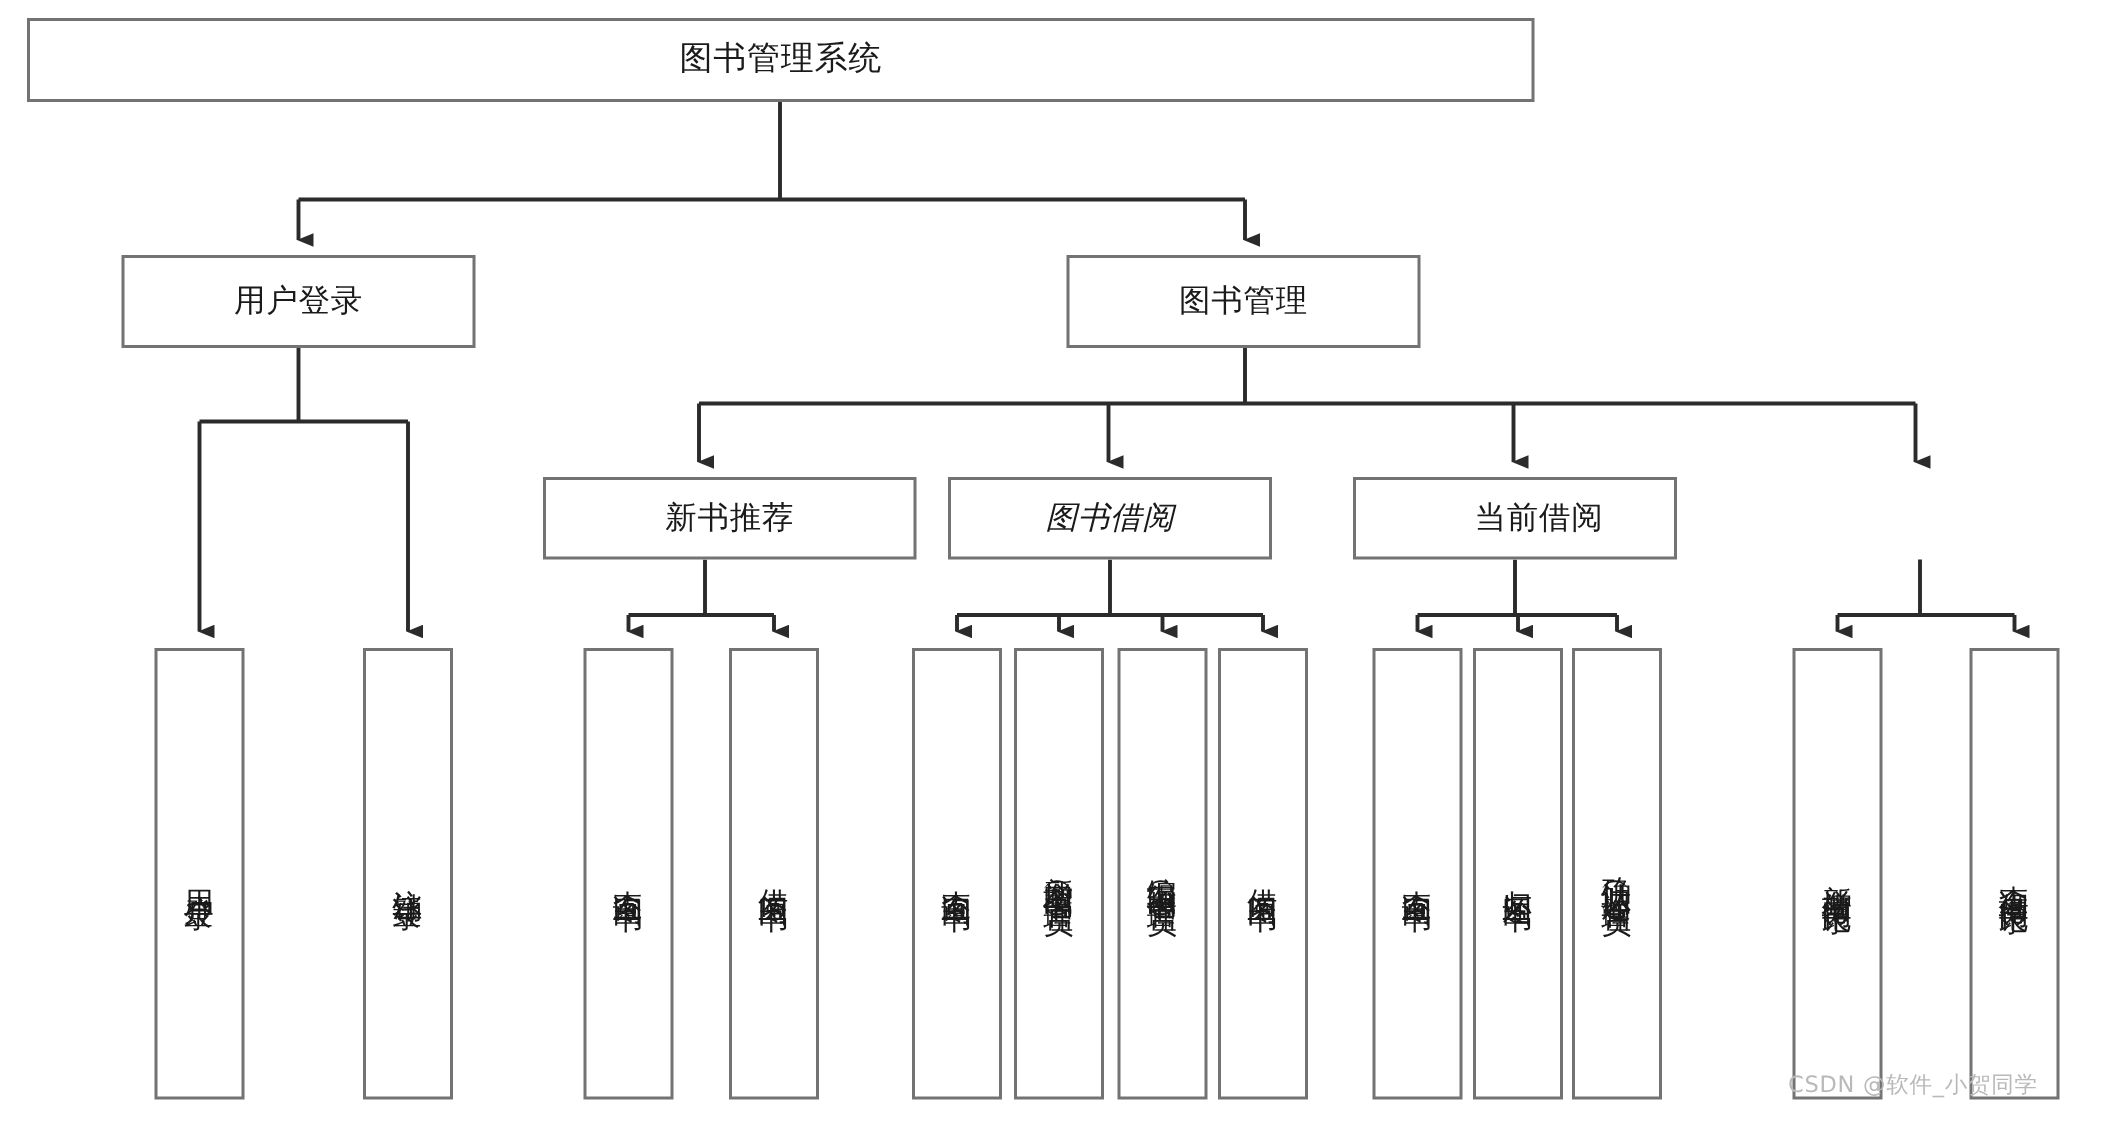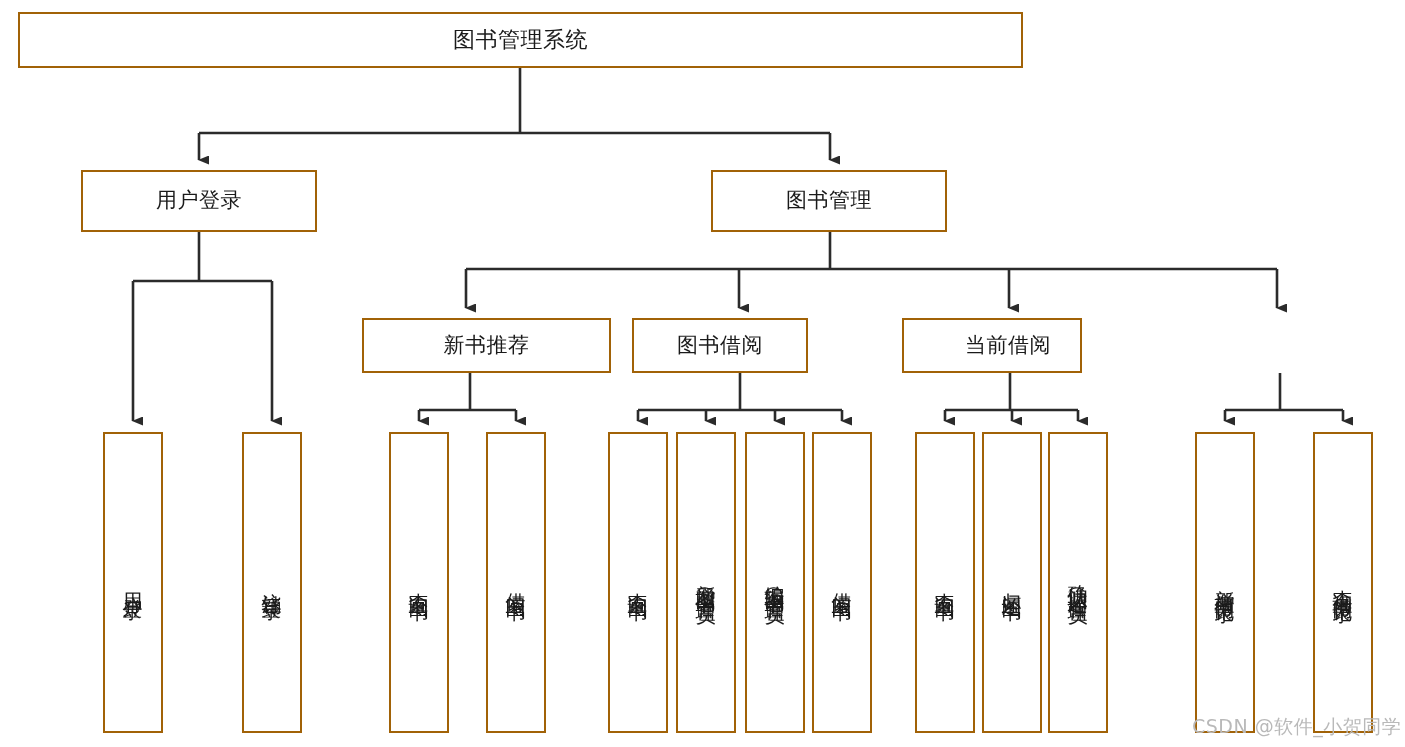--- a/index.html
+++ b/index.html
@@ -22,21 +22,21 @@
     position: absolute;
     left: 0;
     top: 0;
     width: 1405px;
     height: 747px;
     pointer-events: none;
   }
   .node {
     position: absolute;
     box-sizing: border-box;
-    border: 2px solid #a16207;
+    border: 2px solid #737373;
     background: #ffffff;
     display: flex;
     align-items: center;
     justify-content: center;
     color: #1a1a1a;
     z-index: 2;
   }
   .node .label {
     display: block;
     text-align: center;
@@ -56,21 +56,21 @@
     writing-mode: vertical-rl;
     text-orientation: upright;
     font-size: 20px;
     letter-spacing: 3px;
     line-height: 1.0;
     white-space: nowrap;
   }
   #root-node .label { font-size: 22px; }
   .watermark {
     position: absolute;
-    font-size: 19px;
+    font-size: 15px;
     color: #b9b9b9;
     white-space: nowrap;
     z-index: 5;
     letter-spacing: 0.5px;
   }
 </style>
 </head>
 <body>
 
 <div id="diagram">
@@ -132,24 +132,24 @@
   <div class="node horiz" style="left:81px; top:170px; width:236px; height:62px;">
     <span class="label">用户登录</span>
   </div>
   <div class="node horiz" style="left:711px; top:170px; width:236px; height:62px;">
     <span class="label">图书管理</span>
   </div>
 
   <div class="node horiz" style="left:362px; top:318px; width:249px; height:55px;">
     <span class="label">新书推荐</span>
   </div>
-  <div class="node horiz" style="left:632px; top:318px; width:176px; height:55px;">
+  <div class="node horiz" style="left:632px; top:318px; width:216px; height:55px;font-style:italic;">
     <span class="label">图书借阅</span>
   </div>
-  <div class="node horiz" style="left:902px; top:318px; width:180px; height:55px;padding-left:32px;">
+  <div class="node horiz" style="left:902px; top:318px; width:216px; height:55px;padding-left:32px;">
     <span class="label">当前借阅</span>
   </div>
 
   <div class="node vert" style="left:103px; top:432px; width:60px; height:301px;">
     <span class="label">用户登录</span>
   </div>
   <div class="node vert" style="left:242px; top:432px; width:60px; height:301px;">
     <span class="label">注销登录</span>
   </div>
 

